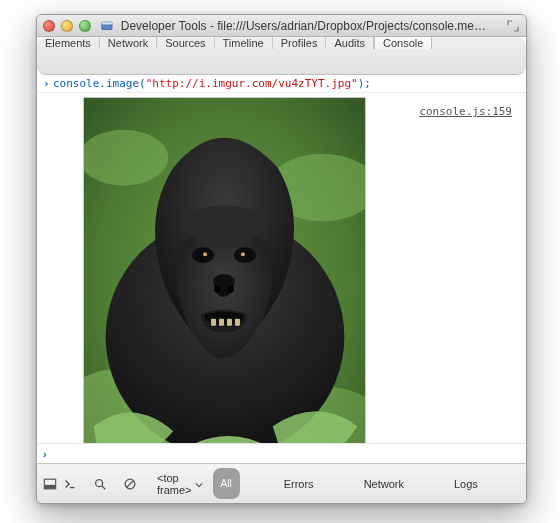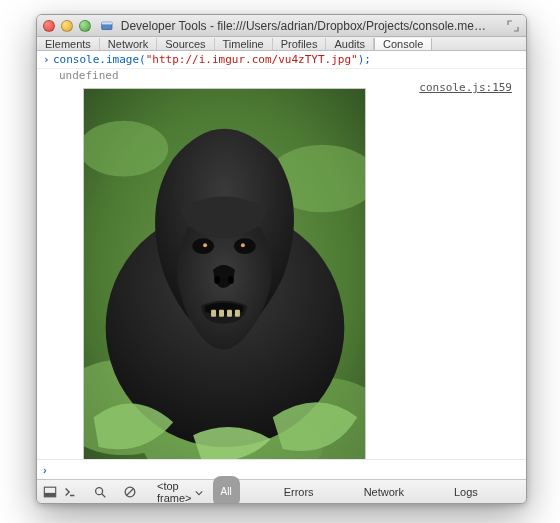--- a/index.html
+++ b/index.html
@@ -21,23 +21,24 @@
   .tl-btn { width: 12px; height: 12px; border-radius: 50%; border: 1px solid rgba(0,0,0,0.25); }
   .tl-close { background: radial-gradient(circle at 30% 30%, #ff8a80, #e0443e); }
   .tl-min   { background: radial-gradient(circle at 30% 30%, #ffe082, #e1a92e); }
   .tl-max   { background: radial-gradient(circle at 30% 30%, #a5e39d, #4fa33f); }
   .titlebar .tb-icon { width: 14px; height: 14px; display: inline-flex; align-items: center; justify-content: center; margin-left: 4px; }
   .titlebar .title { flex: 0 1 auto; color: #3a3a3a; font-size: 12px; white-space: nowrap; overflow: hidden; text-overflow: ellipsis; margin-left: 2px; }
   .titlebar .spacer { flex: 1; }
   .titlebar .maxcorner { width: 16px; color: #7a7a7a; font-size: 11px; display:flex; align-items:center; justify-content:center; }
 
   .tabbar {
-    height: 14px; display: flex; align-items: center;
+    height: 38px; display: flex; align-items: flex-start;
     background: linear-gradient(#efefef, #e1e1e1);
     border-bottom: 1px solid #bdbdbd;
+    border-radius: 9px;
   }
   .tab {
     padding: 0 8px; display: flex; align-items: center; color: #3a3a3a;
     border-right: 1px solid #c8c8c8; font-size: 11px; cursor: default;
   }
   .tab.active {
     background: linear-gradient(#fdfdfd, #f2f2f2);
     border-left: 1px solid #bcbcbc; border-right: 1px solid #bcbcbc;
   }
 
@@ -57,21 +58,21 @@
     margin: 4px 0 6px 46px; width: 283px; height: 376px;
     background: #3c5a2a; border: 1px solid #c9c9c9; position: relative; overflow: hidden;
   }
   .img-slot svg { width: 100%; height: 100%; display: block; }
 
   .prompt-row { display: flex; align-items: center; height: 20px; border-top: 1px solid #e6e6e6; padding: 0 6px; }
   .prompt-row .caret { margin-right: 4px; }
   .prompt-input { flex: 1; border: none; outline: none; font-family: Menlo, Consolas, monospace; font-size: 11px; color: #222; background: transparent; }
 
   .statusbar {
-    height: 24px; display: flex; align-items: center; gap: 6px;
+    height: 40px; display: flex; align-items: center; gap: 6px;
     background: linear-gradient(#f4f4f4, #e6e6e6); border-top: 1px solid #c6c6c6;
     padding: 0 6px; color: #333;
   }
   .sb-sep { width: 1px; height: 16px; background: #c6c6c6; margin: 0 2px; }
   .sb-icon { width: 16px; height: 16px; display: inline-flex; align-items: center; justify-content: center; color: #555; }
   .sb-select { display: flex; align-items: center; gap: 3px; padding: 0 4px; color: #333; }
   .pill { background: #9e9e9e; color: #fff; border-radius: 8px; padding: 10px 8px; font-size: 10px; }
   .sb-link { color: #333; padding: 0 6px; margin-left: 32px; }
   .sb-spacer { flex: 1; }
 </style>
@@ -129,23 +130,20 @@
     <div class="console-area">
       <div class="row cmd">
         <span class="caret">›</span>
         <span class="code"><span>console.image(</span><span class="str">"http://i.imgur.com/vu4zTYT.jpg"</span><span>);</span></span>
       </div>
 
       <div class="topright-wrap">
         <a class="rowlink" style="top:12px;">console.js:159</a>
       </div>
 
-      <div class="row result">
-        <span class="undef">undefined</span>
-      </div>
 
       <div class="img-slot">
         <svg viewBox="0 0 283 376" preserveAspectRatio="xMidYMid slice">
           <defs>
             <radialGradient id="leaves" cx="50%" cy="50%" r="75%">
               <stop offset="0%" stop-color="#6d9a4a"></stop>
               <stop offset="60%" stop-color="#4d7a33"></stop>
               <stop offset="100%" stop-color="#2f4f22"></stop>
             </radialGradient>
             <radialGradient id="fur" cx="50%" cy="30%" r="70%">

